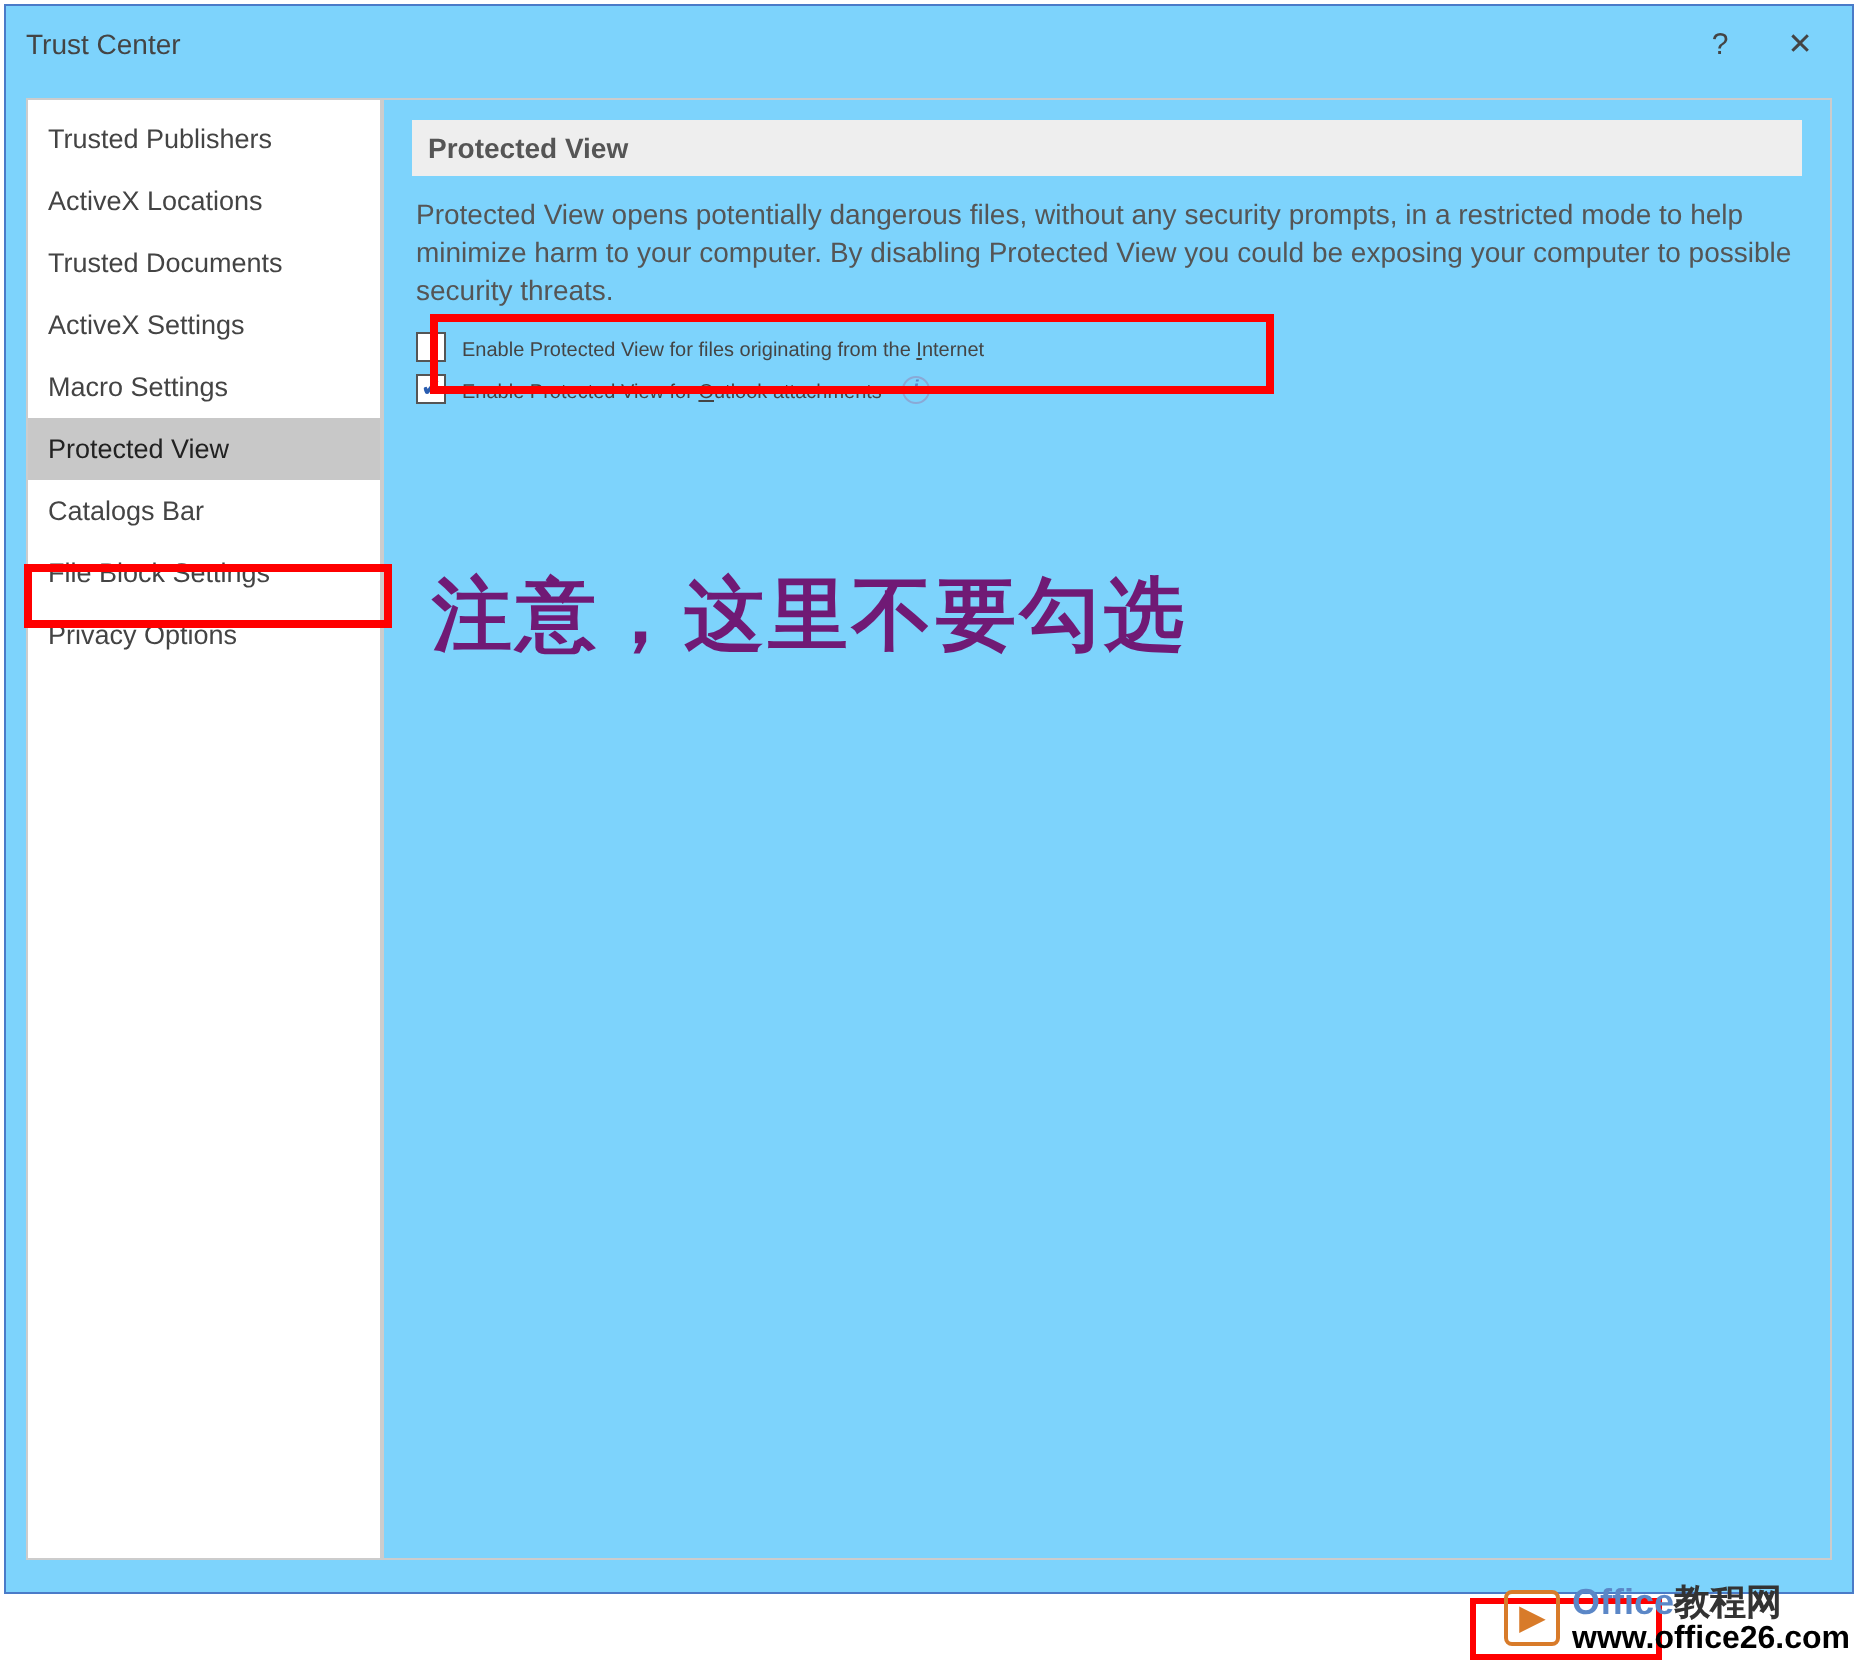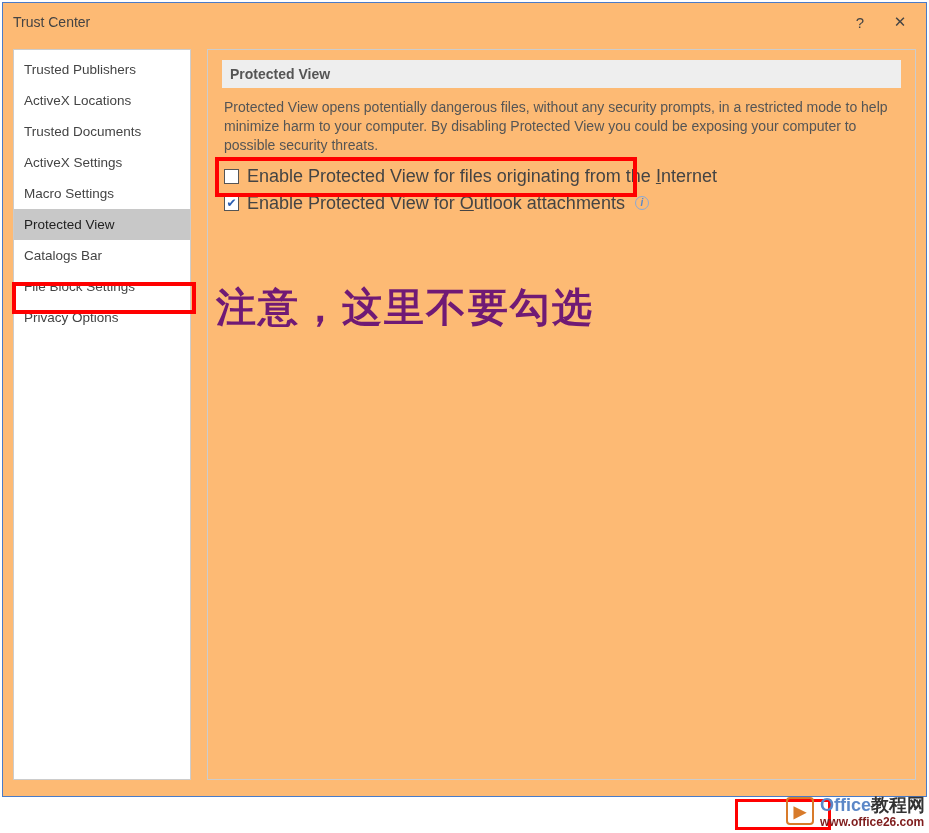--- a/index.html
+++ b/index.html
@@ -13,21 +13,21 @@
     height: 833px;
     position: relative;
     overflow: hidden;
   }
   .window {
     border: 1px solid #4a7bc8;
     width: 925px;
     height: 795px;
     position: absolute;
     top: 2px; left: 2px;
-    background: #fdba74;
+    background: #7dd3fc;
     display: flex;
     flex-direction: column;
   }
   .titlebar {
     height: 38px;
     display: flex;
     align-items: center;
     padding: 0 6px 0 10px;
     color: #444;
     font-size: 14px;
@@ -35,21 +35,21 @@
   .titlebar .title { flex: 1; }
   .titlebar .btn {
     width: 40px; height: 30px;
     display:flex; align-items:center; justify-content:center;
     color:#444; font-size:15px;
   }
   .body {
     flex: 1;
     display: flex;
     padding: 8px 10px 10px 10px;
-    gap: 16px;
+    gap: 0;
   }
   .sidebar {
     width: 178px;
     border: 1px solid #ccc;
     background: #fff;
     padding: 4px 0;
   }
   .side-item {
     padding: 8px 10px;
     color: #444;
@@ -75,25 +75,25 @@
     margin-bottom: 10px;
   }
   .desc {
     color: #555;
     font-size: 14px;
     line-height: 1.35;
     margin: 4px 2px 8px 2px;
   }
   .check-row {
     display: flex;
-    align-items: center;
+    align-items: flex-end;
     gap: 8px;
     padding: 3px 2px;
     color: #444;
-    font-size: 18px;
+    font-size: 10px;
   }
   .chk {
     width: 15px; height: 15px;
     border: 1px solid #555;
     display:flex; align-items:center; justify-content:center;
     font-size: 12px;
     color: #2a5db0;
     background:#fff;
   }
   .chk.checked::after { content: "✔"; }
@@ -133,21 +133,21 @@
   }
   .wm-logo {
     width: 28px; height:28px;
     border:2px solid #d87b2a;
     border-radius:4px;
     display:flex; align-items:center; justify-content:center;
     color:#d87b2a; font-weight:bold; font-size:16px;
   }
   .wm-text1 { color:#5b87c7; font-weight:bold; font-size:18px; }
   .wm-text1 .cn { color:#333; }
-  .wm-text2 { color:#7f1d1d; font-size:12px; font-weight:bold; margin-top:-2px;}
+  .wm-text2 { color:#000000; font-size:16px; font-weight:bold; margin-top:-2px;}
   .footer-area {
     height: 6px;
   }
 </style>
 </head>
 <body>
 
 <div class="window">
   <div class="titlebar">
     <div class="title">Trust Center</div>

